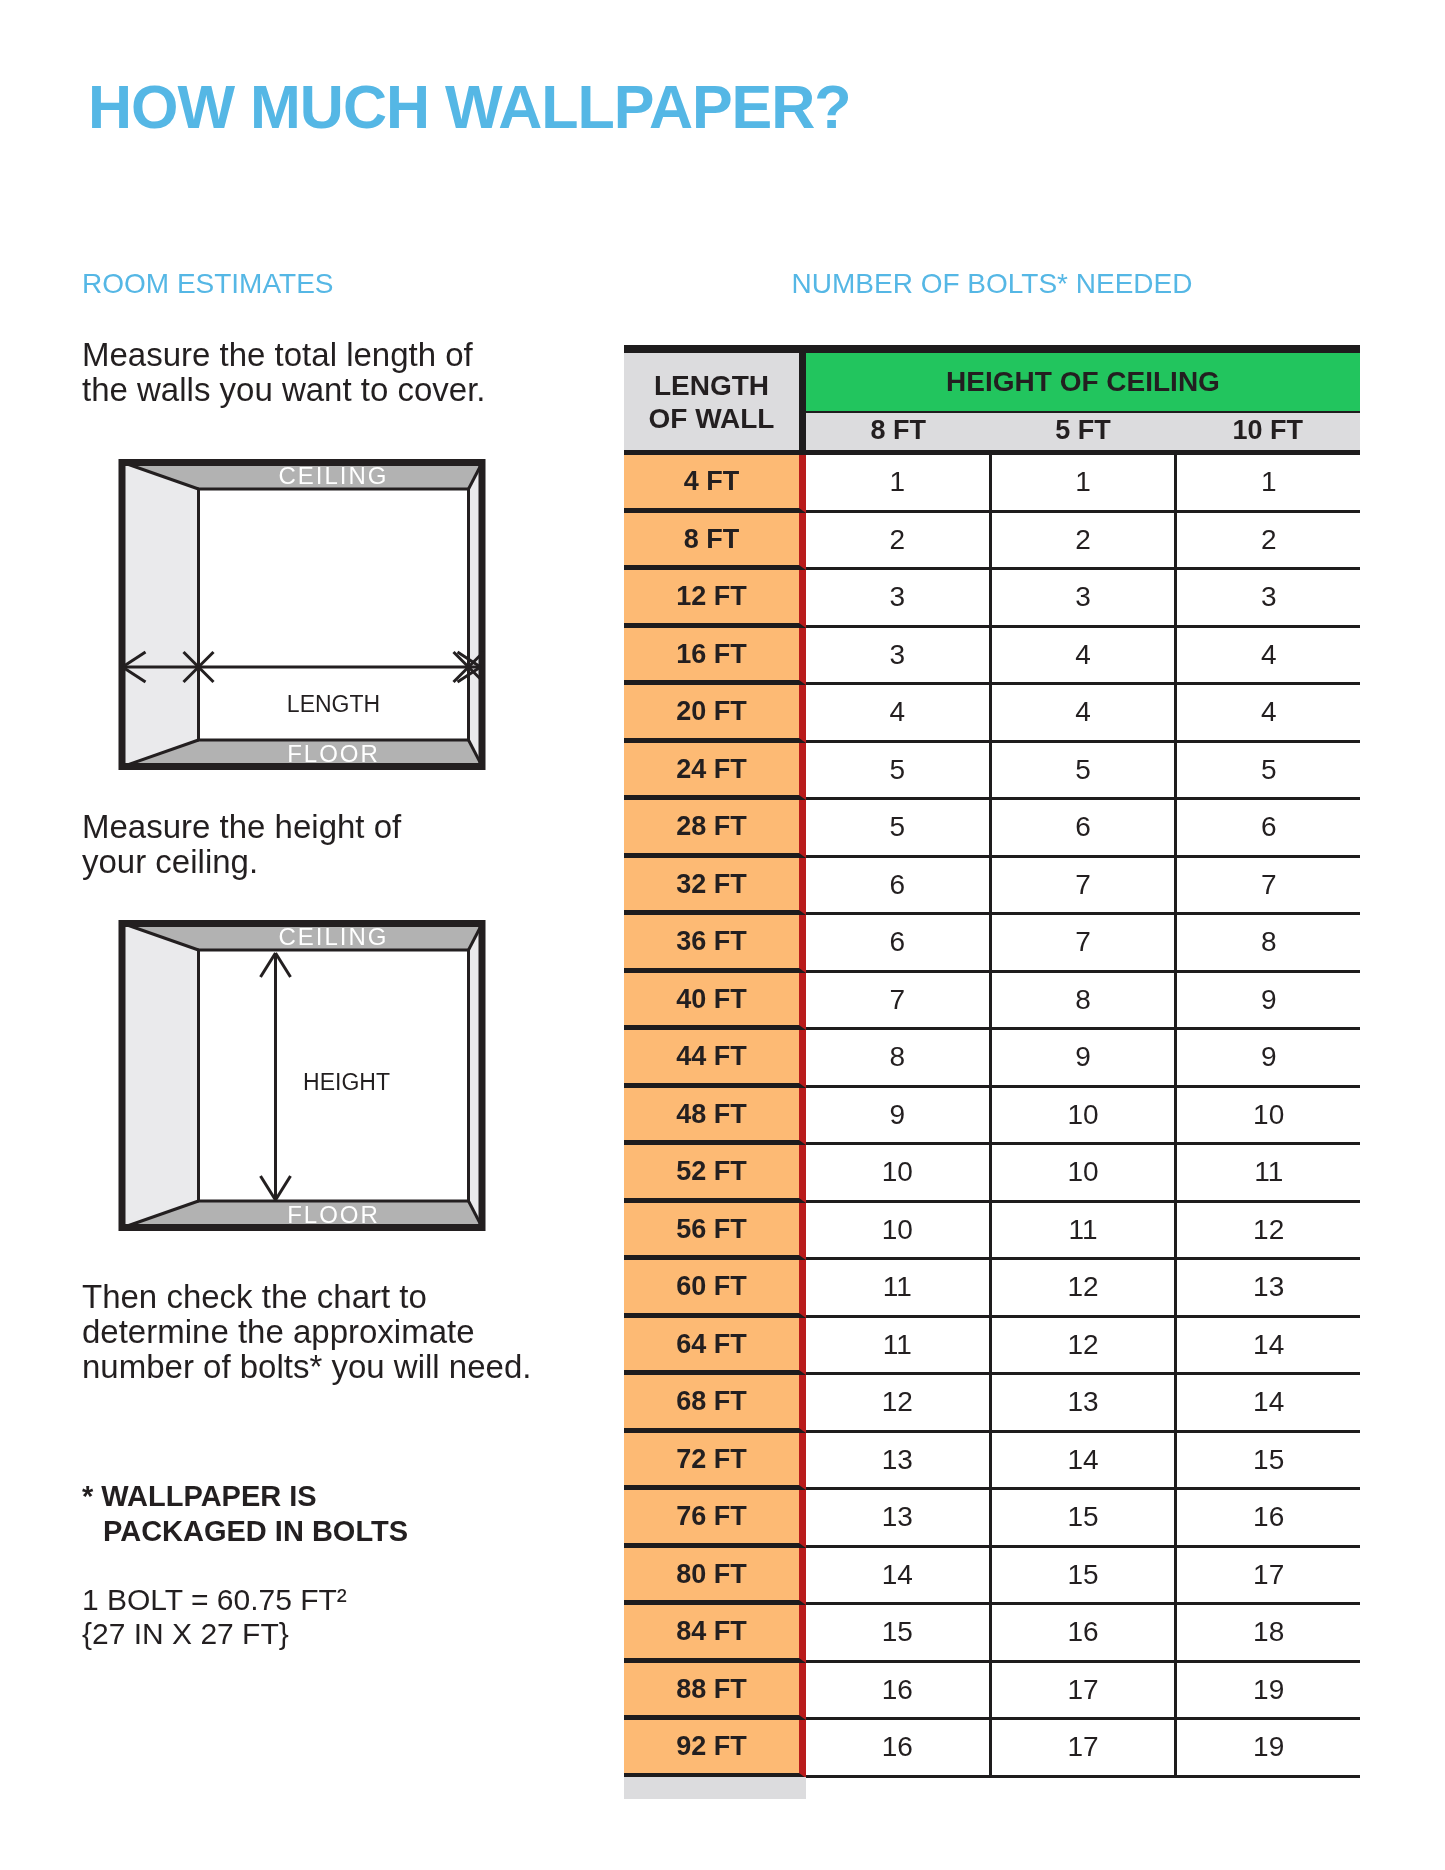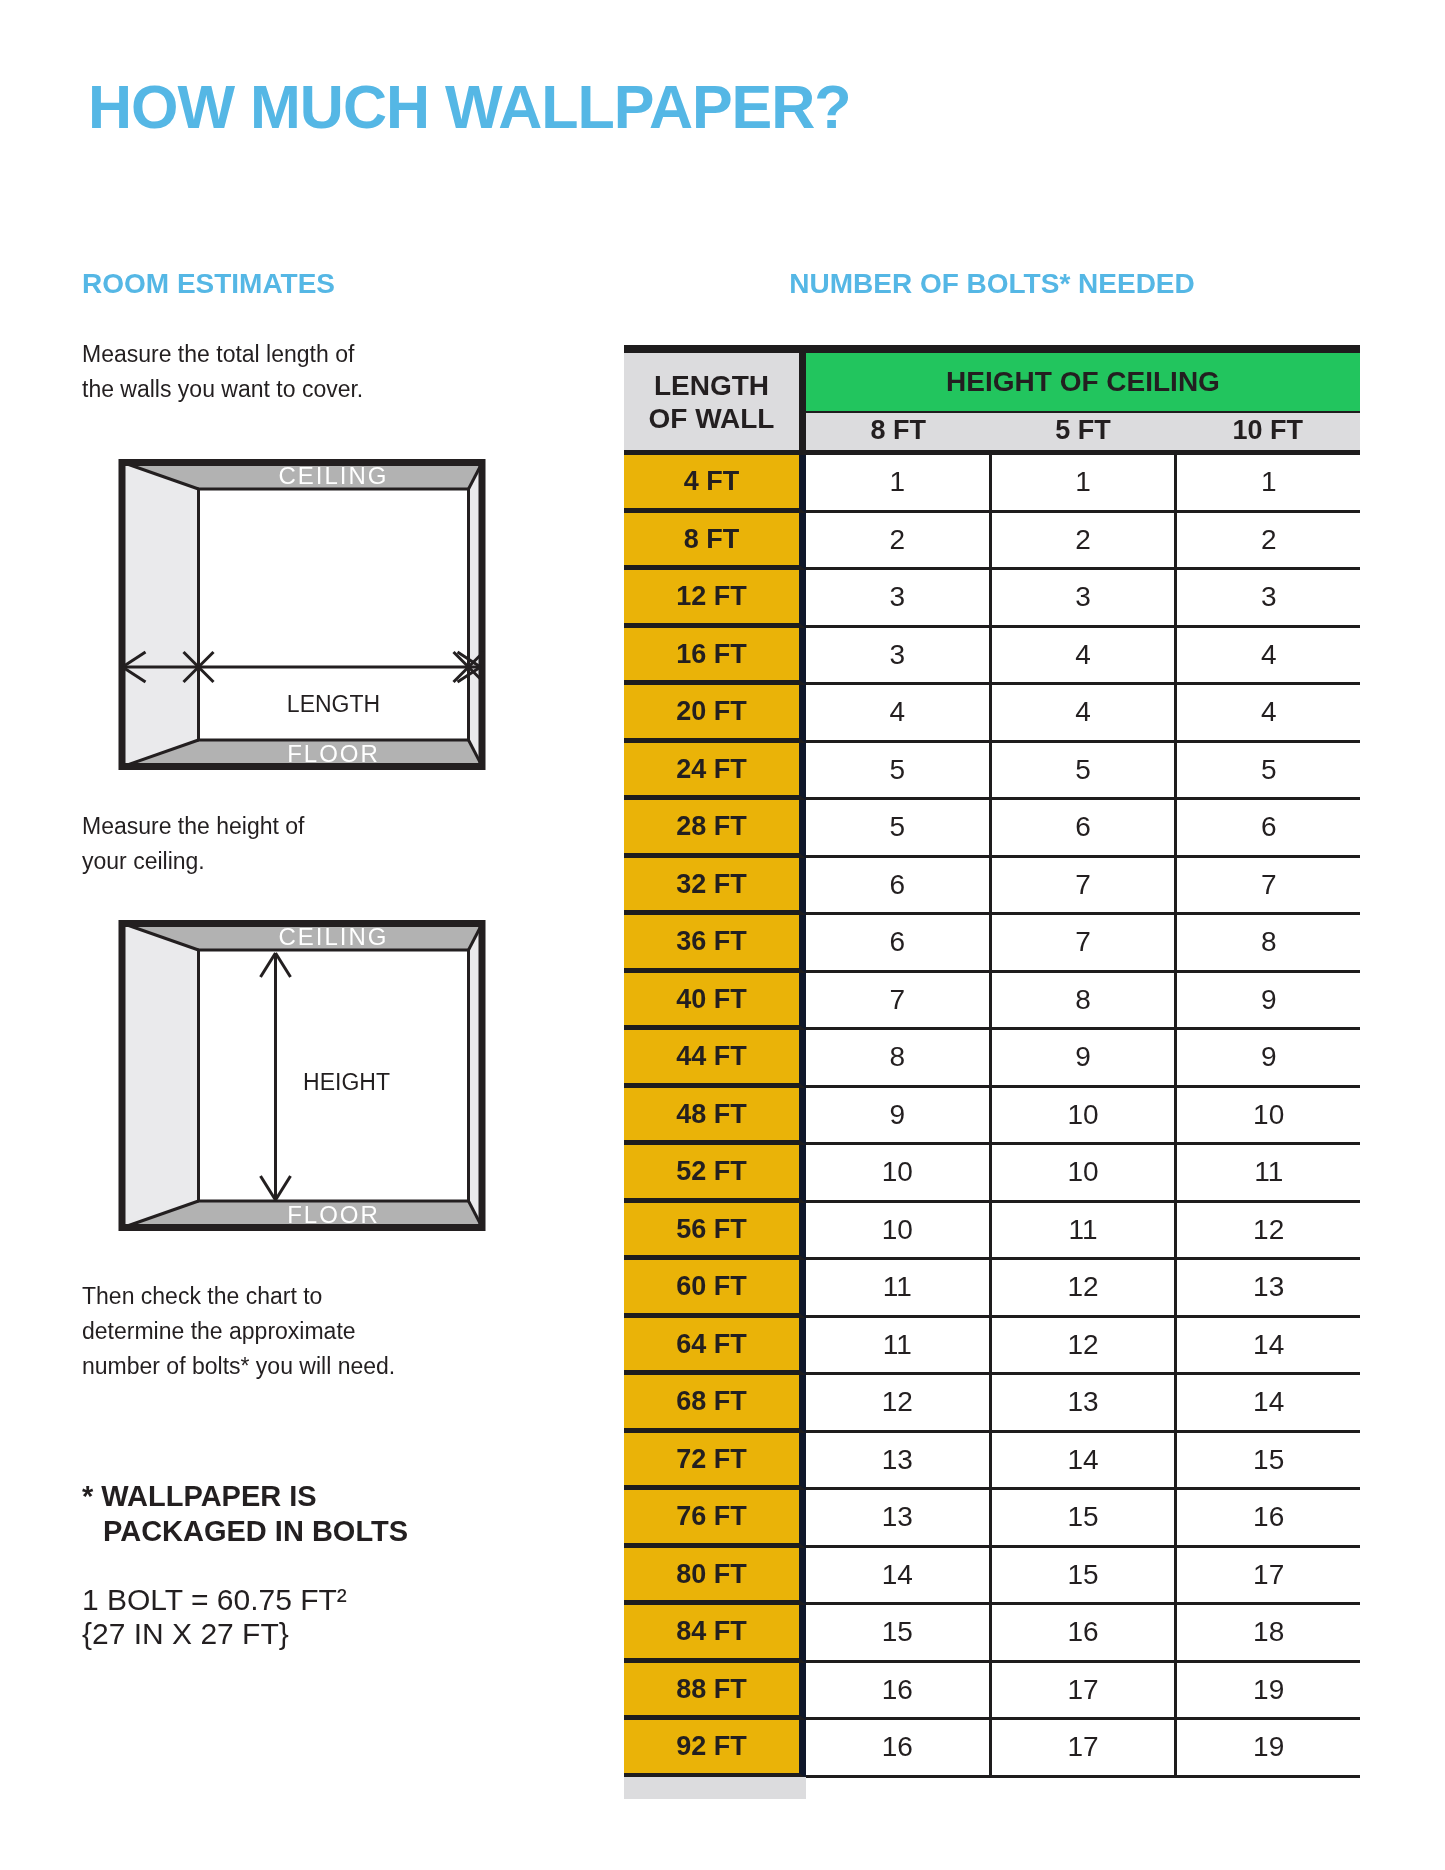--- a/index.html
+++ b/index.html
@@ -11,26 +11,26 @@
     color:#231f20;
     overflow:hidden;
   }
   .abs{position:absolute;}
   .page-title{
     left:88px;top:72px;
     font-size:61px;font-weight:bold;letter-spacing:-1px;
     color:#55b7e5;white-space:nowrap;
   }
   .section-heading{
-    font-size:28px;font-weight:bold;color:#55b7e5;white-space:nowrap;
+    font-size:28px;font-weight:normal;color:#55b7e5;white-space:nowrap;
   }
   .room-heading{left:82px;top:268px;}
   .table-heading{left:624px;top:268px;width:736px;text-align:center;}
   .body-text{
-    font-size:23px;line-height:35px;color:#231f20;
+    font-size:33px;line-height:35px;color:#231f20;
   }
   .step1{left:82px;top:337px;}
   .step2{left:82px;top:809px;}
   .step3{left:82px;top:1279px;}
   .footnote{
     left:82px;top:1479px;
     font-size:29px;line-height:35px;font-weight:bold;
   }
   .footnote .indent{padding-left:21px;}
   .bolt-info{
@@ -64,22 +64,22 @@
     font-size:28px;font-weight:bold;
     border-bottom:2px solid #1e1c1d;
   }
   .sub-headers{display:flex;border-bottom:5px solid #1e1c1d;}
   .sub-header{
     flex:1;background:#dcdcde;height:37px;line-height:34px;text-align:center;
     font-size:27px;font-weight:bold;
   }
   .trow{display:flex;height:57.5px;}
   .tlabel{
-    width:175px;border-right:7px solid #0f172a;border-bottom:5px solid #1e1c1d;
-    background:#eab308;line-height:52px;text-align:center;
+    width:175px;border-right:7px solid #b91c1c;border-bottom:5px solid #1e1c1d;
+    background:#fdba74;line-height:52px;text-align:center;
     font-size:27px;font-weight:bold;
   }
   .tcell{
     flex:1;background:#ffffff;border-bottom:3px solid #1e1c1d;
     line-height:54px;text-align:center;font-size:28px;
   }
   .tcell.sep{border-left:3px solid #1e1c1d;}
   .table-foot-strip{
     left:624px;top:1777px;width:182px;height:22px;background:#dcdcde;
   }

